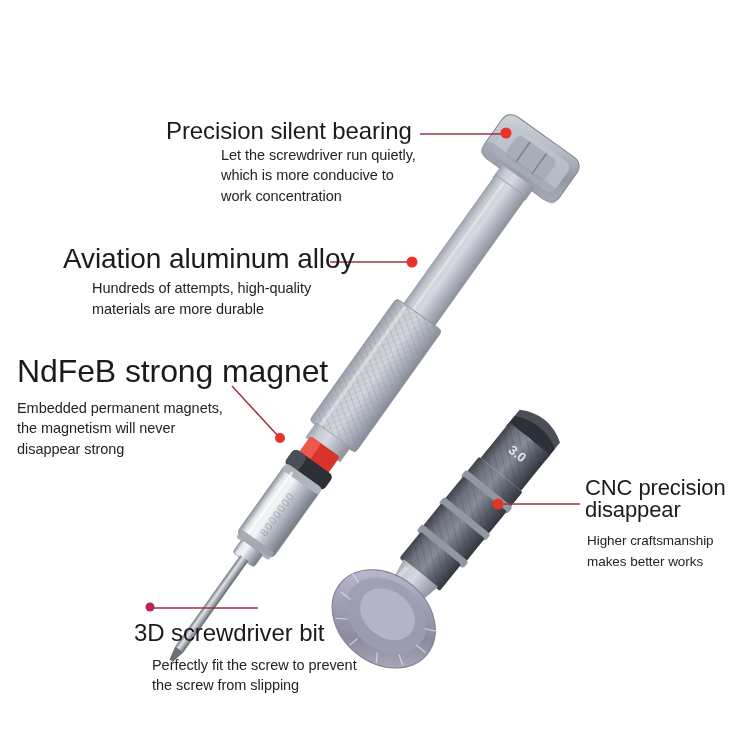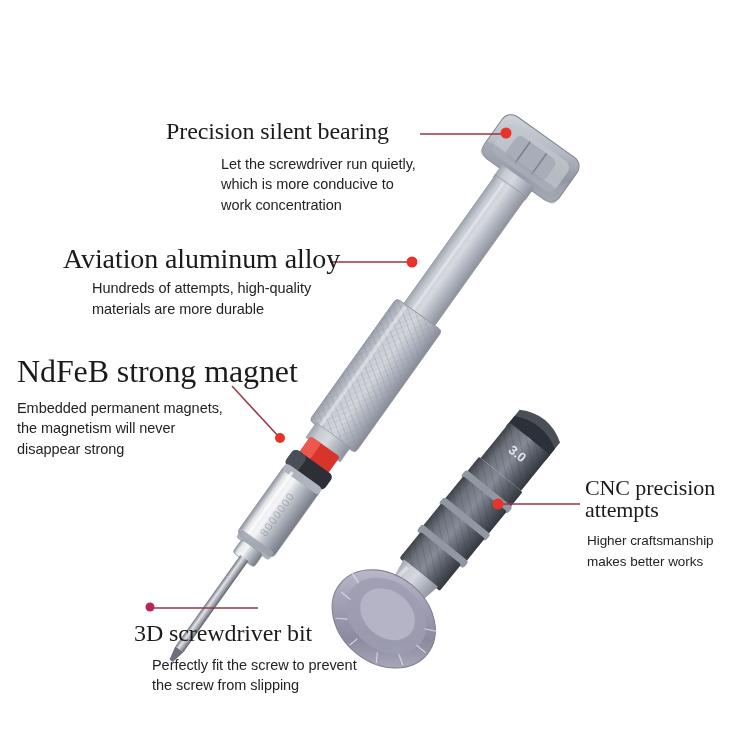--- a/index.html
+++ b/index.html
@@ -26,32 +26,31 @@
   }
   .callout {
     position: absolute;
   }
   .callout .title {
     color: #1b1b1b;
     font-weight: 400;
     line-height: 1.12;
     white-space: pre-line;
     letter-spacing: -0.1px;
-    font-family: Liberation Serif, serif;
   }
   .callout .body {
     color: #232323;
     line-height: 1.42;
     white-space: pre-line;
     letter-spacing: -0.05px;
   }
   
   #callout-bearing { left: 166px; top: 118px; }
   #callout-bearing .title { font-size: 24px; }
-  #callout-bearing .body { font-size: 14.5px; margin-top: 9px; margin-left: 55px; }
+  #callout-bearing .body { font-size: 14.5px; margin-left: 55px; }
   
   #callout-alloy { left: 63px; top: 243px; }
   #callout-alloy .title { font-size: 28px; }
   #callout-alloy .body { font-size: 14.5px; margin-top: 4px; margin-left: 29px; }
   
   #callout-magnet { left: 17px; top: 354px; }
   #callout-magnet .title { font-size: 32px; }
   #callout-magnet .body { font-size: 14.5px; margin-top: 8px; margin-left: 0px; }
   
   #callout-bit { left: 134px; top: 620px; }
@@ -258,18 +257,18 @@
   </div>
 
   <div class="callout" id="callout-bit">
     <div class="title">3D screwdriver bit</div>
     <div class="body">Perfectly fit the screw to prevent
 the screw from slipping</div>
   </div>
 
   <div class="callout" id="callout-cnc">
     <div class="title">CNC precision
-attempts</div>
+disappear</div>
     <div class="body">Higher craftsmanship
 makes better works</div>
   </div>
 
 </div>
 
 </body></html>

